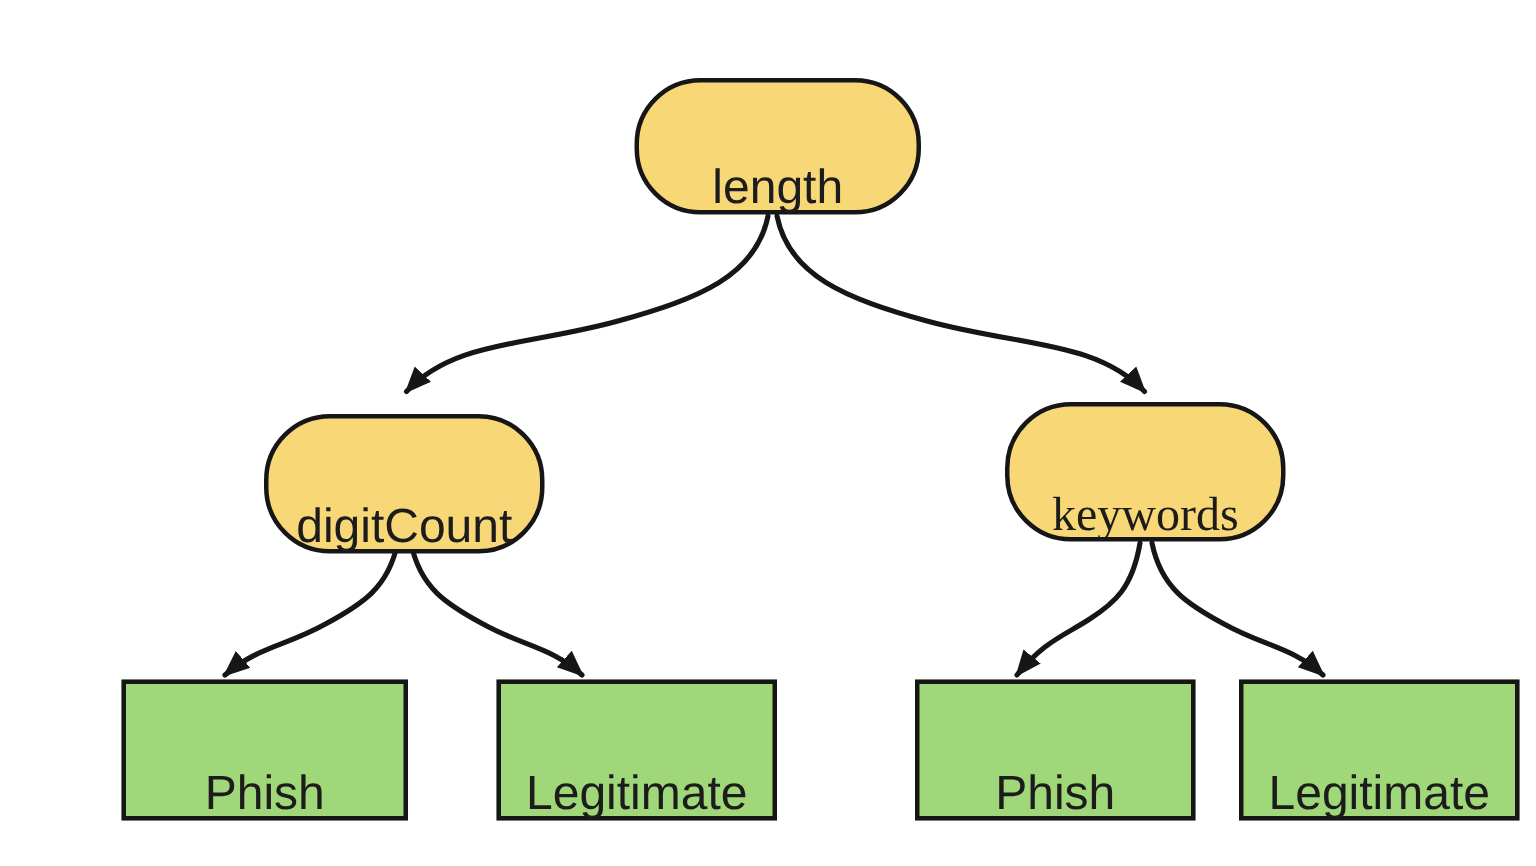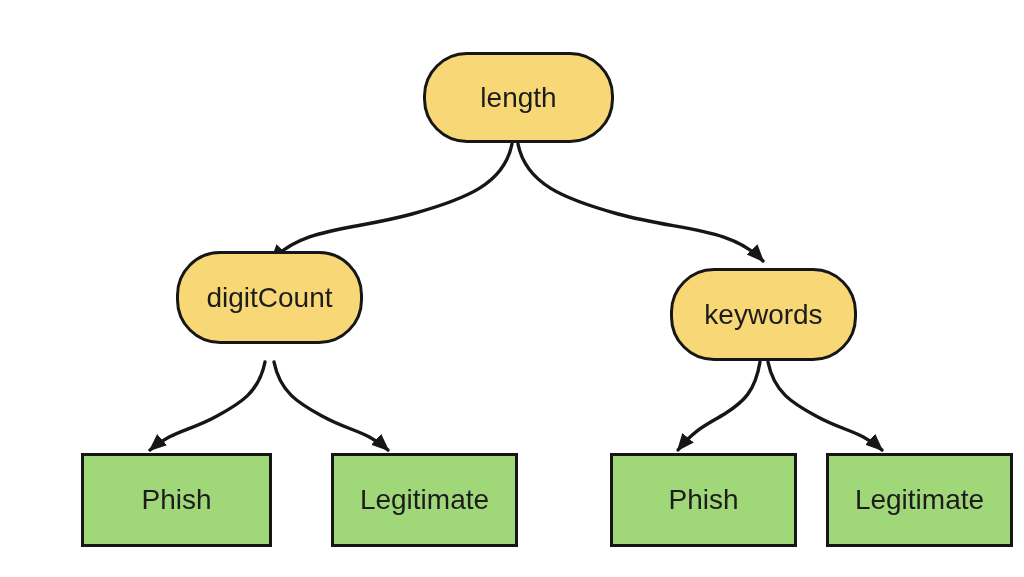--- a/index.html
+++ b/index.html
@@ -35,41 +35,41 @@
     stroke-linecap:round;
   }
   .arrowhead-shape{
     fill:var(--edge-stroke);
     stroke:none;
   }
   .node{
     position:absolute;
     z-index:2;
     display:flex;
-    align-items:center;
+    align-items:flex-end;
     justify-content:center;
     box-sizing:border-box;
     border:3px solid var(--node-border);
     color:var(--text);
-    font-size:28px;
+    font-size:32px;
     line-height:1;
     text-align:center;
   }
   .decision{
     background:var(--decision-fill);
     border-radius:44px;
   }
   .leaf{
     background:var(--leaf-fill);
     border-radius:0;
     margin-left:32px;
   }
   .node-root      {left:423px; top:52px;  width:191px; height:91px;}
-  .node-left      {left:176px; top:251px; width:187px; height:93px;}
-  .node-right     {left:670px; top:268px; width:187px; height:93px;}
+  .node-left      {left:176px; top:276px; width:187px; height:93px;}
+  .node-right     {left:670px; top:268px; width:187px; height:93px;font-family:Liberation Serif, serif;}
   .node-leaf1     {left:49px;  top:453px; width:191px; height:94px;}
   .node-leaf2     {left:299px; top:453px; width:187px; height:94px;}
   .node-leaf3     {left:578px; top:453px; width:187px; height:94px;}
   .node-leaf4     {left:794px; top:453px; width:187px; height:94px;}
   .watermark{
     position:absolute;
     z-index:3;
     right:12px;
     bottom:8px;
     font-size:28px;

